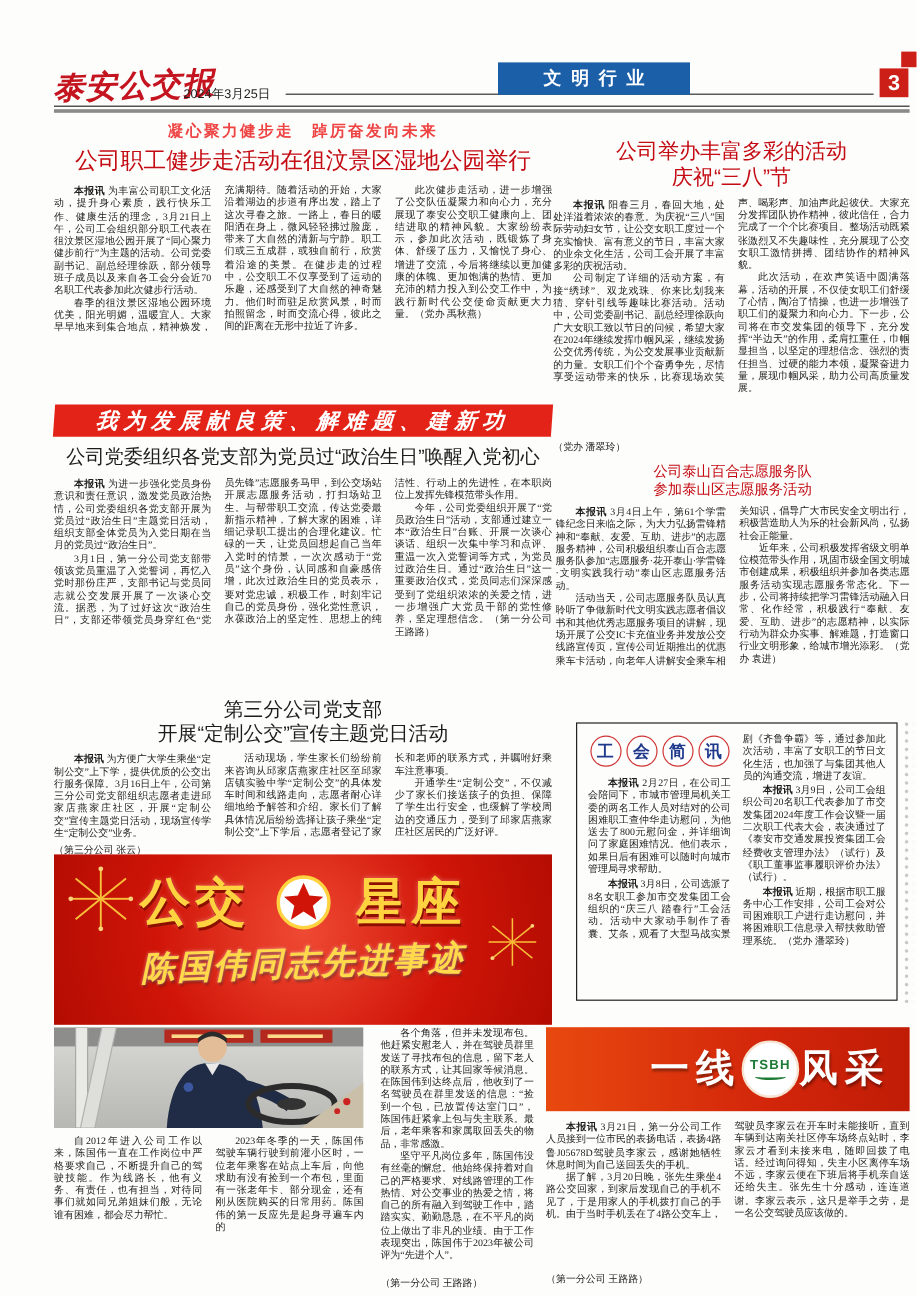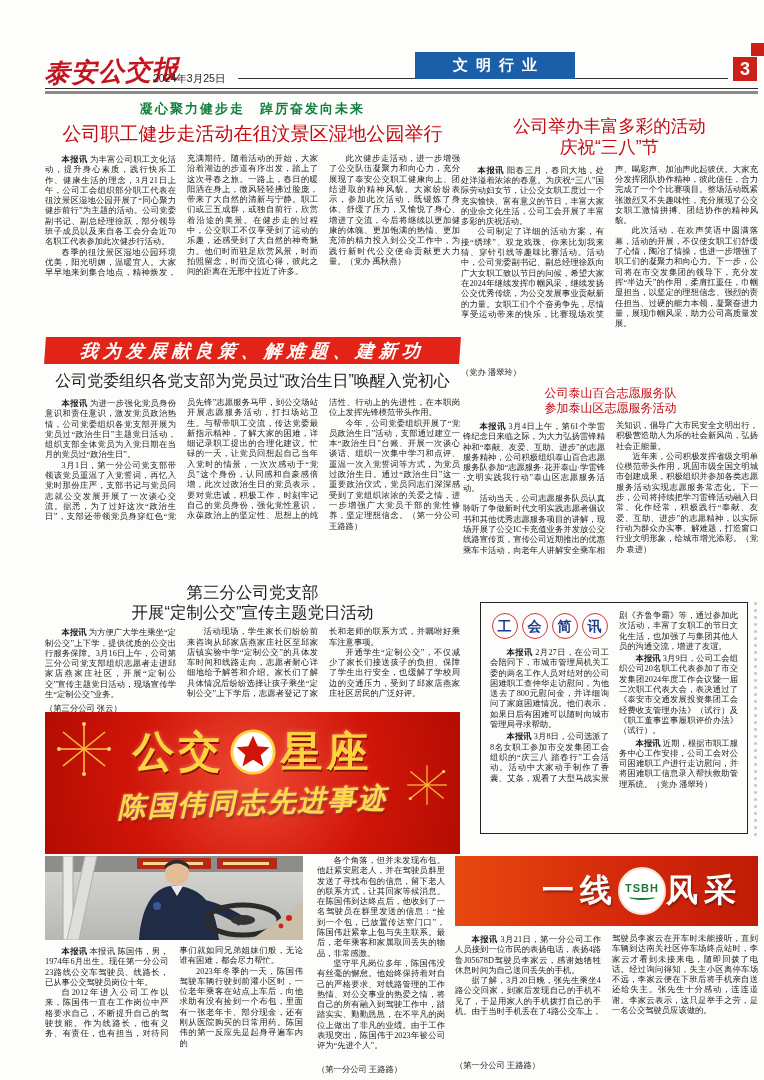--- a/index.html
+++ b/index.html
@@ -17,21 +17,21 @@
                font-family:Liberation Mono, monospace;font-weight:bold;font-size:15px;
                display:flex;align-items:center;justify-content:center;letter-spacing:8px;padding-left:8px}
   .pagenum{left:733px;top:57px;width:24px;height:24px;background:#cc1f17;color:#fff;
            font-family:"Liberation Sans",sans-serif;font-weight:bold;font-size:18px;
            display:flex;align-items:center;justify-content:center}
   .pagenum-accent{left:751px;top:43px;width:13px;height:13px;background:#cc1f17}
   .rule1{left:45px;top:88px;width:713px;height:1px;background:#2a2a2a}
   .rule2{left:45px;top:91px;width:713px;height:3px;background:#8a8a8a}
 
   
-  .kicker{font-family:"Liberation Sans",sans-serif;font-weight:bold;color:#15803d;text-align:center;letter-spacing:2px}
+  .kicker{font-family:"Liberation Sans",sans-serif;font-weight:bold;color:#ef4444;text-align:center;letter-spacing:2px}
   .htitle{font-family:"Liberation Sans",sans-serif;font-weight:normal;text-align:center}
   .red{color:#c40a12}
   .bt{font-size:8.3px;line-height:10.3px;text-align:justify}
   .bt p{text-indent:2em}
   .lead{font-weight:bold;font-family:"Liberation Sans",sans-serif}
   .c2{column-count:2;column-gap:11px;overflow:hidden}
   .c3{column-count:3;column-gap:11px;overflow:hidden}
   .byline{font-size:8.3px;padding-right:10px;margin-top:2px}
 
   
@@ -69,21 +69,21 @@
       display:inline-flex;align-items:center;justify-content:center;
       font-family:"Liberation Sans",sans-serif;font-weight:bold;font-size:14px;color:#1f3a8c;background:#fff}
   .union-cols p{text-indent:2em;margin-bottom:1px}
   .wavy{left:752px;top:600px;width:9px;height:236px;
         background-image:radial-gradient(circle at 50% 50%, #c7c7c7 1.2px, transparent 1.7px);
         background-size:7px 7px}
 
   
   .starb{left:45px;top:712px;width:415px;height:142px;
          background:radial-gradient(circle at 50% 45%, #ef4a33 0%, #d01508 55%, #b30c02 100%);overflow:hidden}
-  .star-row{display:flex;align-items:center;justify-content:center;gap:4px;margin-top:12px}
+  .star-row{display:flex;align-items:center;justify-content:center;gap:20px;margin-top:12px}
   .star-word{font-family:"Liberation Sans",sans-serif;font-weight:bold;font-size:42px;color:#ffd23f;
              text-shadow:1px 2px 0 #8c0f00, 0 0 4px rgba(255,255,255,.35);letter-spacing:4px}
   .star-sub{margin-top:4px;text-align:center;font-size:28px;font-weight:bold;font-style:italic;
             color:#ffd94a;transform:rotate(-2deg);
             text-shadow:0 0 3px rgba(255,255,255,.55), 1px 2px 2px rgba(0,0,0,.4);letter-spacing:2px}
   .fw{position:absolute;opacity:.9}
 
   
   .profile{left:45px;top:856px;width:400px}
   .photo{position:absolute;left:0;top:0;width:258px;height:84px;overflow:hidden}
@@ -264,21 +264,20 @@
         <circle cx="112" cy="50" r="4" fill="#3a57a0"></circle>
         <ellipse cx="198" cy="64" rx="36" ry="15" fill="none" stroke="#2b2b2b" stroke-width="5"></ellipse>
         <ellipse cx="198" cy="64" rx="12" ry="5" fill="#333333"></ellipse>
         <polygon points="206,84 258,46 258,84" fill="#cabfa8"></polygon>
         <circle cx="244" cy="62" r="3" fill="#cc2222"></circle>
         <circle cx="236" cy="70" r="2.4" fill="#cc2222"></circle>
       </svg>
     </div>
     <div class="p-below">
       <div class="bt c2">
-        <p><span class="lead">本报讯</span> <span>本报讯 陈国伟，男，1974年6月出生。现任第一分公司23路线公交车驾驶员、线路长，已从事公交驾驶员岗位十年。</span></p>
         <p>自2012年进入公司工作以来，陈国伟一直在工作岗位中严格要求自己，不断提升自己的驾驶技能。作为线路长，他有义务、有责任，也有担当，对待同事们就如同兄弟姐妹们般，无论谁有困难，都会尽力帮忙。</p>
         <p>2023年冬季的一天，陈国伟驾驶车辆行驶到前灌小区时，一位老年乘客在站点上车后，向他求助有没有捡到一个布包，里面有一张老年卡、部分现金，还有刚从医院购买的日常用药。陈国伟的第一反应先是起身寻遍车内的</p>
       </div>
     </div>
     <div class="p-right">
       <div class="bt">
         <p>各个角落，但并未发现布包。他赶紧安慰老人，并在驾驶员群里发送了寻找布包的信息，留下老人的联系方式，让其回家等候消息。在陈国伟到达终点后，他收到了一名驾驶员在群里发送的信息：“捡到一个包，已放置传达室门口”，陈国伟赶紧拿上包与失主联系。最后，老年乘客和家属取回丢失的物品，非常感激。</p>
         <p>坚守平凡岗位多年，陈国伟没有丝毫的懈怠。他始终保持着对自己的严格要求、对线路管理的工作热情、对公交事业的热爱之情，将自己的所有融入到驾驶工作中，踏踏实实、勤勤恳恳，在不平凡的岗位上做出了非凡的业绩。由于工作表现突出，陈国伟于2023年被公司评为“先进个人”。</p>
       </div>
       <div class="byline">（第一分公司 王路路）</div>

